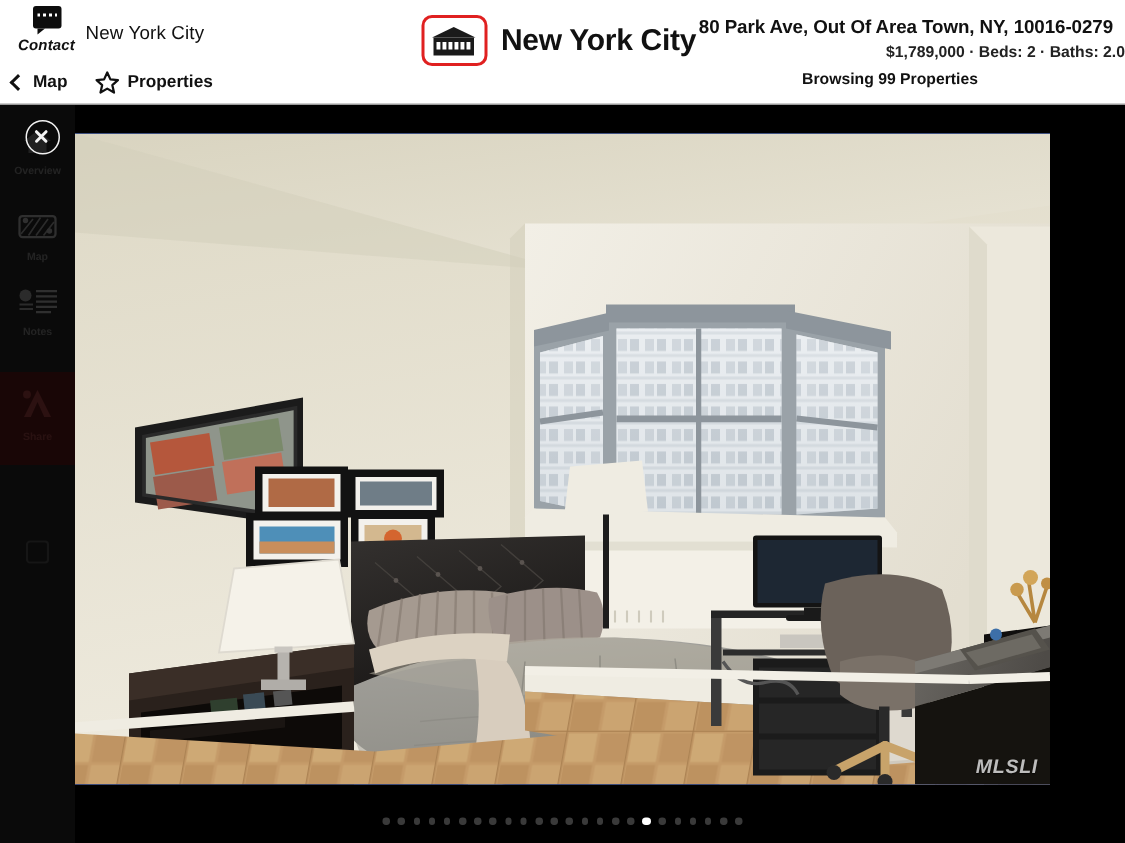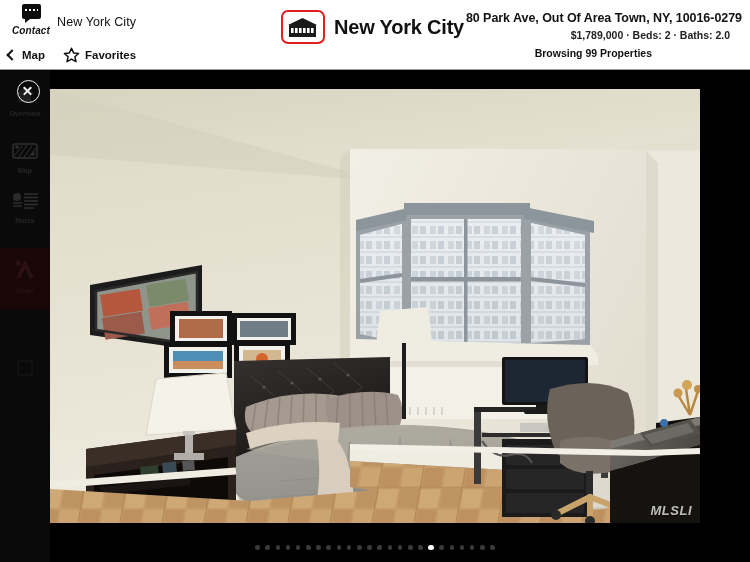--- a/index.html
+++ b/index.html
@@ -59,21 +59,21 @@
   }
   #brand-name { font-size: 20px; font-weight: bold; color: #111; letter-spacing: -.2px; }
 
   
   #listing-address {
     position: absolute; right: 8px; top: 11px;
     font-size: 12.5px; font-weight: bold; color: #111;
     text-align: right; letter-spacing: -.05px;
   }
   #listing-meta {
-    position: absolute; right: 20px; top: 29px;
+    position: absolute; right: 0; top: 29px;
     font-size: 10.5px; font-weight: bold; color: #222; text-align: right;
   }
   #browsing-count {
     position: absolute; right: 98px; top: 47px;
     font-size: 10.5px; font-weight: bold; color: #111; text-align: right; padding-left: 20px;
   }
 
   
   #nav-row { position: absolute; left: 8px; top: 47px; display: flex; align-items: center; gap: 18px; }
   .nav-item { display: flex; align-items: center; gap: 5px; cursor: pointer; }
@@ -511,19 +511,19 @@
 
     <div id="nav-row">
       <div class="nav-item">
         <div class="chev"></div>
         <span class="lbl">Map</span>
       </div>
       <div class="nav-item">
         <svg width="17" height="16" viewBox="0 0 17 16">
           <path d="M8.5 1.3 L10.6 5.9 L15.6 6.4 L11.9 9.8 L13 14.7 L8.5 12.1 L4 14.7 L5.1 9.8 L1.4 6.4 L6.4 5.9 Z" fill="none" stroke="#111" stroke-width="1.5" stroke-linejoin="round"></path>
         </svg>
-        <span class="lbl">Favorites</span>
+        <span class="lbl">Properties</span>
       </div>
     </div>
   </div>
 
   <div id="header-divider"></div>
 </div>
 
 </body></html>

